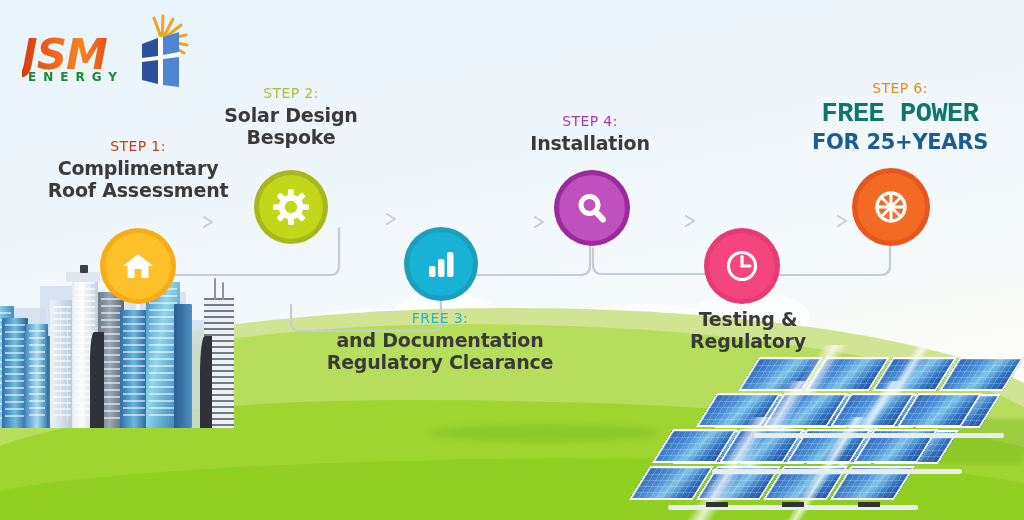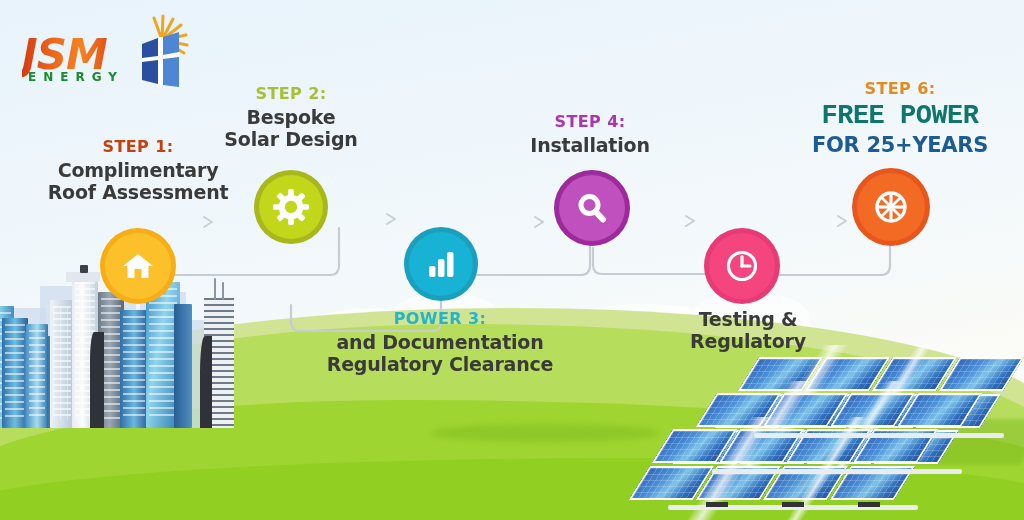--- a/index.html
+++ b/index.html
@@ -86,21 +86,21 @@
   
   .connectors{position:absolute;left:0;top:0;width:1024px;height:520px;}
   .node{position:absolute;}
   .circle{
     position:absolute;border-radius:50%;
     display:flex;align-items:center;justify-content:center;
   }
   .ring{position:absolute;border-radius:50%;}
   .label{position:absolute;text-align:center;line-height:1.18;}
   .steptag{
-    font-size:16px;font-weight:bold;letter-spacing:.4px;margin-bottom:2px;
+    font-size:14px;font-weight:normal;letter-spacing:.4px;margin-bottom:2px;
     font-family:"DejaVu Sans", sans-serif;
   }
   .steptxt{
     font-size:19px;font-weight:bold;color:#3a3a3a;
     font-family:"DejaVu Sans", sans-serif;letter-spacing:-.2px;
   }
   .big1{font-size:27px;font-weight:bold;color:#0f766e;letter-spacing:-.5px;font-family:Liberation Mono, monospace;}
   .big2{font-size:21px;font-weight:bold;color:#1d5b94;letter-spacing:-.3px;font-family:"DejaVu Sans", sans-serif;}
 </style>
 </head>
@@ -308,36 +308,36 @@
             <rect x="1" y="17" width="8" height="6" rx="1.6" transform="rotate(45 20 20)"></rect>
             <rect x="31" y="17" width="8" height="6" rx="1.6" transform="rotate(45 20 20)"></rect>
           </g>
         </g>
         <circle cx="20" cy="20" r="6.5" fill="#c2d61a"></circle>
       </svg>
     </div>
   </div>
   <div class="label" style="left:186px;top:85px;width:210px;">
     <div class="steptag" style="color:#a8bf34;">STEP 2:</div>
+    <div class="steptxt">Solar Design</div>
     <div class="steptxt">Bespoke</div>
-    <div class="steptxt">Solar Design</div>
   </div>
 
   <div class="node" style="left:404px;top:227px;width:74px;height:74px;">
     <div class="ring" style="inset:0;background:#1aa0bd;"></div>
     <div class="circle" style="inset:5px;background:#17b2d4;">
       <svg width="34" height="34" viewBox="0 0 34 34">
         <rect x="5" y="19" width="6.5" height="11" rx="2" fill="#ffffff"></rect>
         <rect x="14" y="12" width="6.5" height="18" rx="2" fill="#ffffff"></rect>
         <rect x="23" y="5" width="6.5" height="25" rx="2" fill="#ffffff"></rect>
       </svg>
     </div>
   </div>
   <div class="label" style="left:320px;top:310px;width:240px;">
-    <div class="steptag" style="color:#25b4c9;">POWER 3:</div>
+    <div class="steptag" style="color:#25b4c9;">FREE 3:</div>
     <div class="steptxt">and Documentation</div>
     <div class="steptxt">Regulatory Clearance</div>
   </div>
 
   <div class="node" style="left:554px;top:170px;width:76px;height:76px;">
     <div class="ring" style="inset:0;background:#9c2a9c;"></div>
     <div class="circle" style="inset:5px;background:#c050bd;">
       <svg width="36" height="36" viewBox="0 0 36 36">
         <circle cx="15.5" cy="15" r="8.5" fill="none" stroke="#ffffff" stroke-width="5"></circle>
         <line x1="21.5" y1="21.5" x2="29" y2="29.5" stroke="#ffffff" stroke-width="6" stroke-linecap="round"></line>

